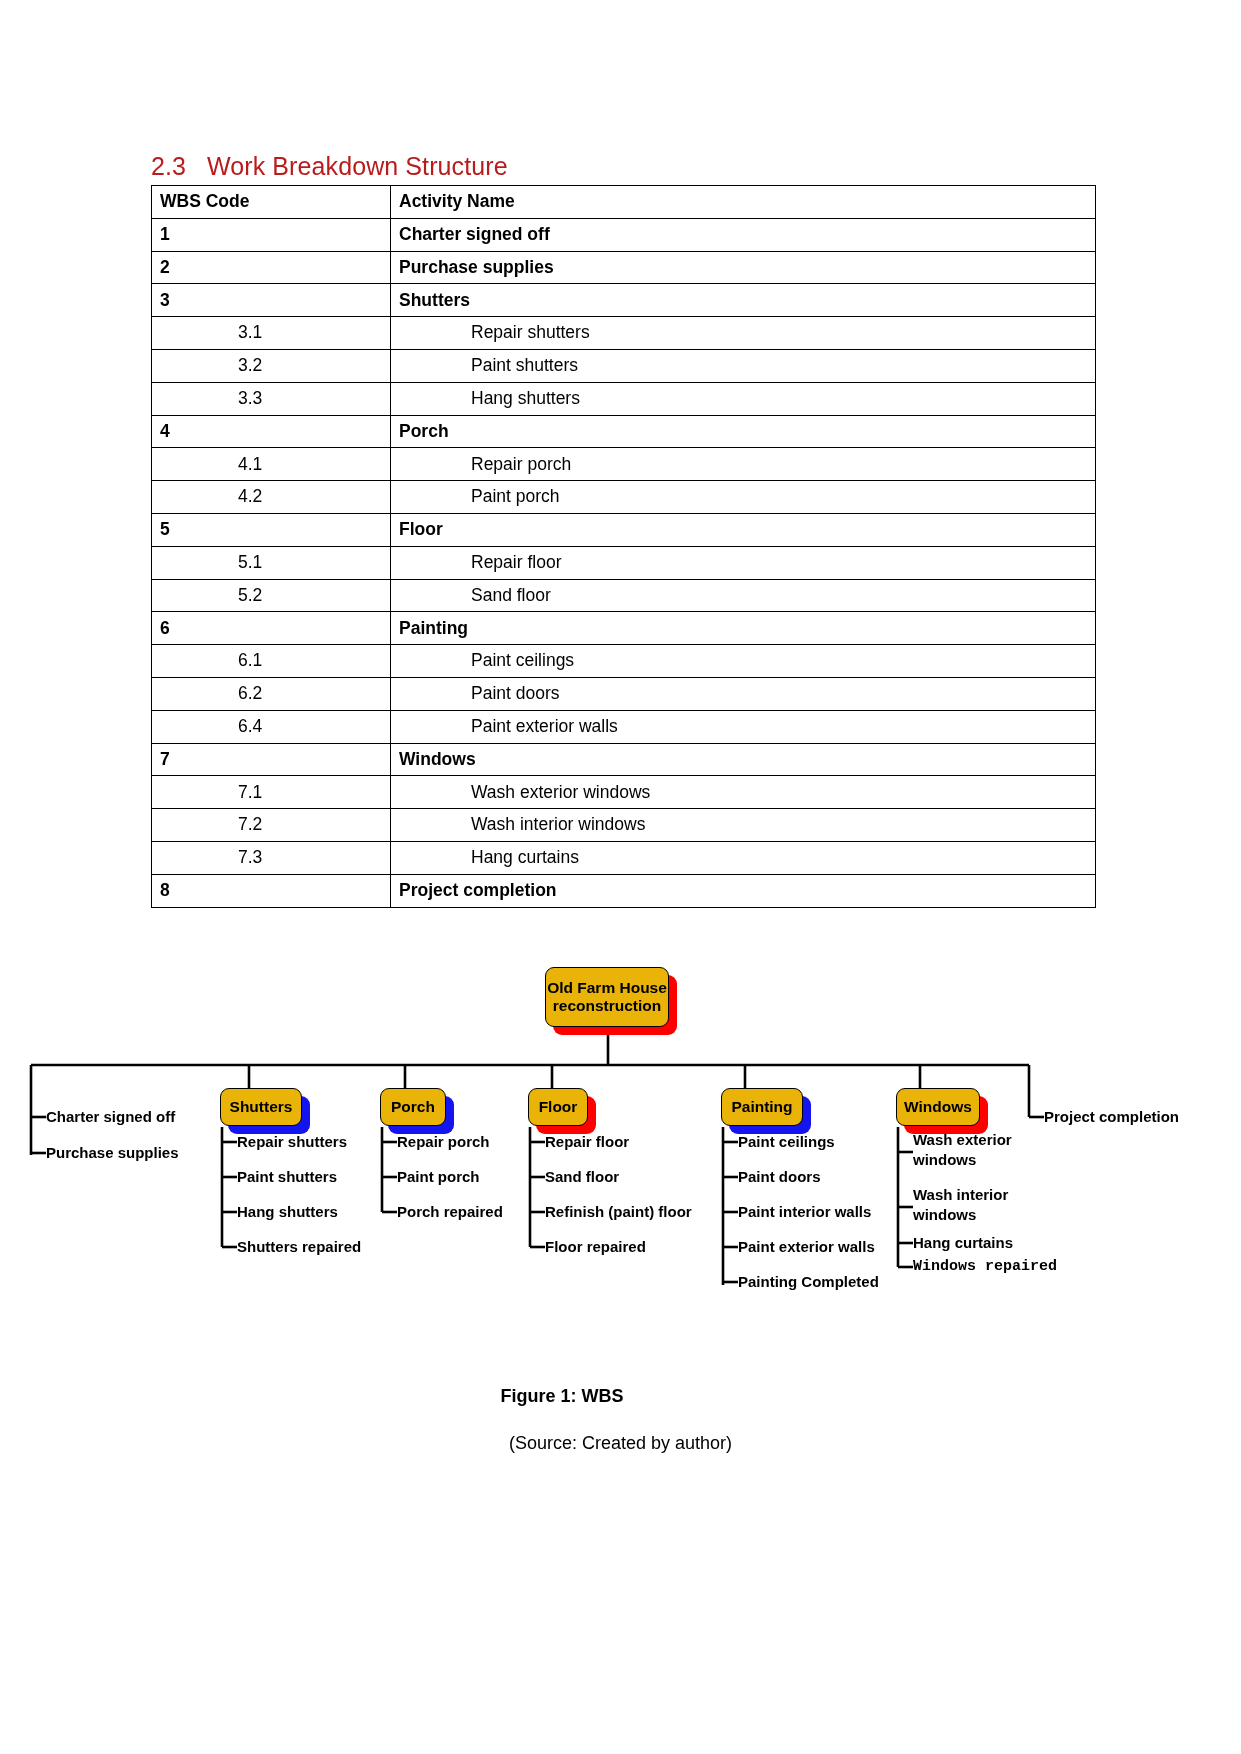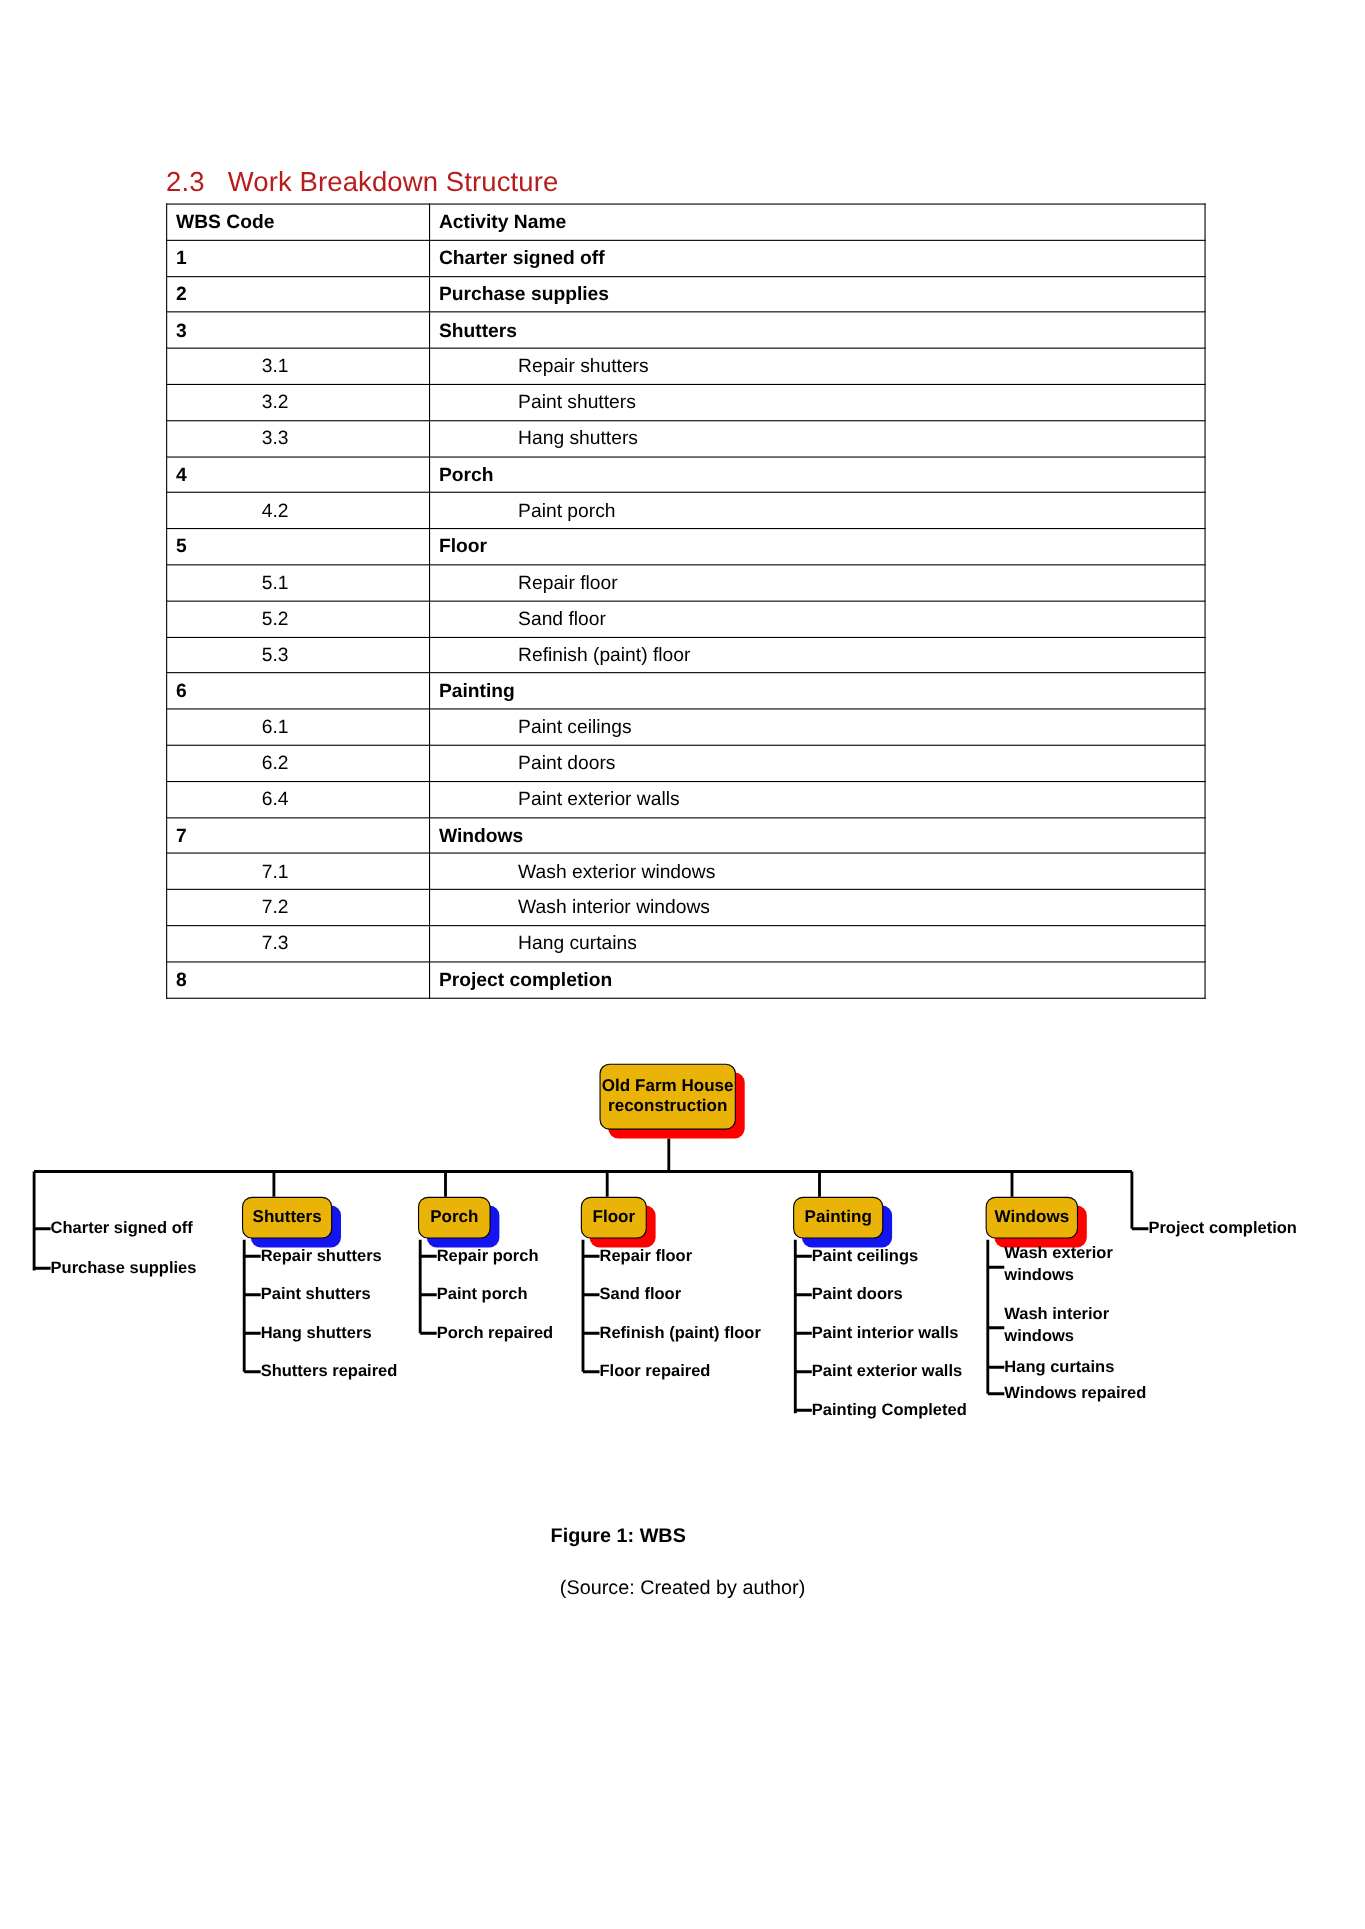--- a/index.html
+++ b/index.html
@@ -151,38 +151,38 @@
         </tr>
         <tr class="lvl2">
           <td class="col-code"><span class="col-code-inner">3.3</span></td>
           <td><span class="col-name-inner">Hang shutters</span></td>
         </tr>
         <tr class="lvl1">
           <td class="col-code"><span class="col-code-inner">4</span></td>
           <td><span class="col-name-inner">Porch</span></td>
         </tr>
         <tr class="lvl2">
+          <td class="col-code"><span class="col-code-inner">4.1</span></td>
+          <td><span class="col-name-inner">Repair porch</span></td>
+        </tr>
+        <tr class="lvl2">
           <td class="col-code"><span class="col-code-inner">4.2</span></td>
           <td><span class="col-name-inner">Paint porch</span></td>
         </tr>
         <tr class="lvl1">
           <td class="col-code"><span class="col-code-inner">5</span></td>
           <td><span class="col-name-inner">Floor</span></td>
         </tr>
         <tr class="lvl2">
           <td class="col-code"><span class="col-code-inner">5.1</span></td>
           <td><span class="col-name-inner">Repair floor</span></td>
         </tr>
         <tr class="lvl2">
           <td class="col-code"><span class="col-code-inner">5.2</span></td>
           <td><span class="col-name-inner">Sand floor</span></td>
-        </tr>
-        <tr class="lvl2">
-          <td class="col-code"><span class="col-code-inner">5.3</span></td>
-          <td><span class="col-name-inner">Refinish (paint) floor</span></td>
         </tr>
         <tr class="lvl1">
           <td class="col-code"><span class="col-code-inner">6</span></td>
           <td><span class="col-name-inner">Painting</span></td>
         </tr>
         <tr class="lvl2">
           <td class="col-code"><span class="col-code-inner">6.1</span></td>
           <td><span class="col-name-inner">Paint ceilings</span></td>
         </tr>
         <tr class="lvl2">
@@ -322,19 +322,19 @@
     <div class="leaf-label" style="left:738px; top:212px;">Paint doors</div>
     <div class="leaf-label" style="left:738px; top:247px;">Paint interior walls</div>
     <div class="leaf-label" style="left:738px; top:282px;">Paint exterior walls</div>
     <div class="leaf-label" style="left:738px; top:317px;">Painting Completed</div>
 
     <div class="leaf-label" style="left:913px; top:175px;">Wash exterior
 windows</div>
     <div class="leaf-label" style="left:913px; top:230px;">Wash interior
 windows</div>
     <div class="leaf-label" style="left:913px; top:278px;">Hang curtains</div>
-    <div class="leaf-label" style="left:913px; top:302px;">Windows repaired</div>
+    <div class="leaf-label" style="left:913px; top:302px;font-family:Liberation Mono, monospace;">Windows repaired</div>
   </div>
 
   <div class="fig-caption" style="top:1386px;">Figure 1: WBS</div>
   <div class="fig-source" style="top:1433px;">(Source: Created by author)</div>
 
 </div>
 
 </body></html>

